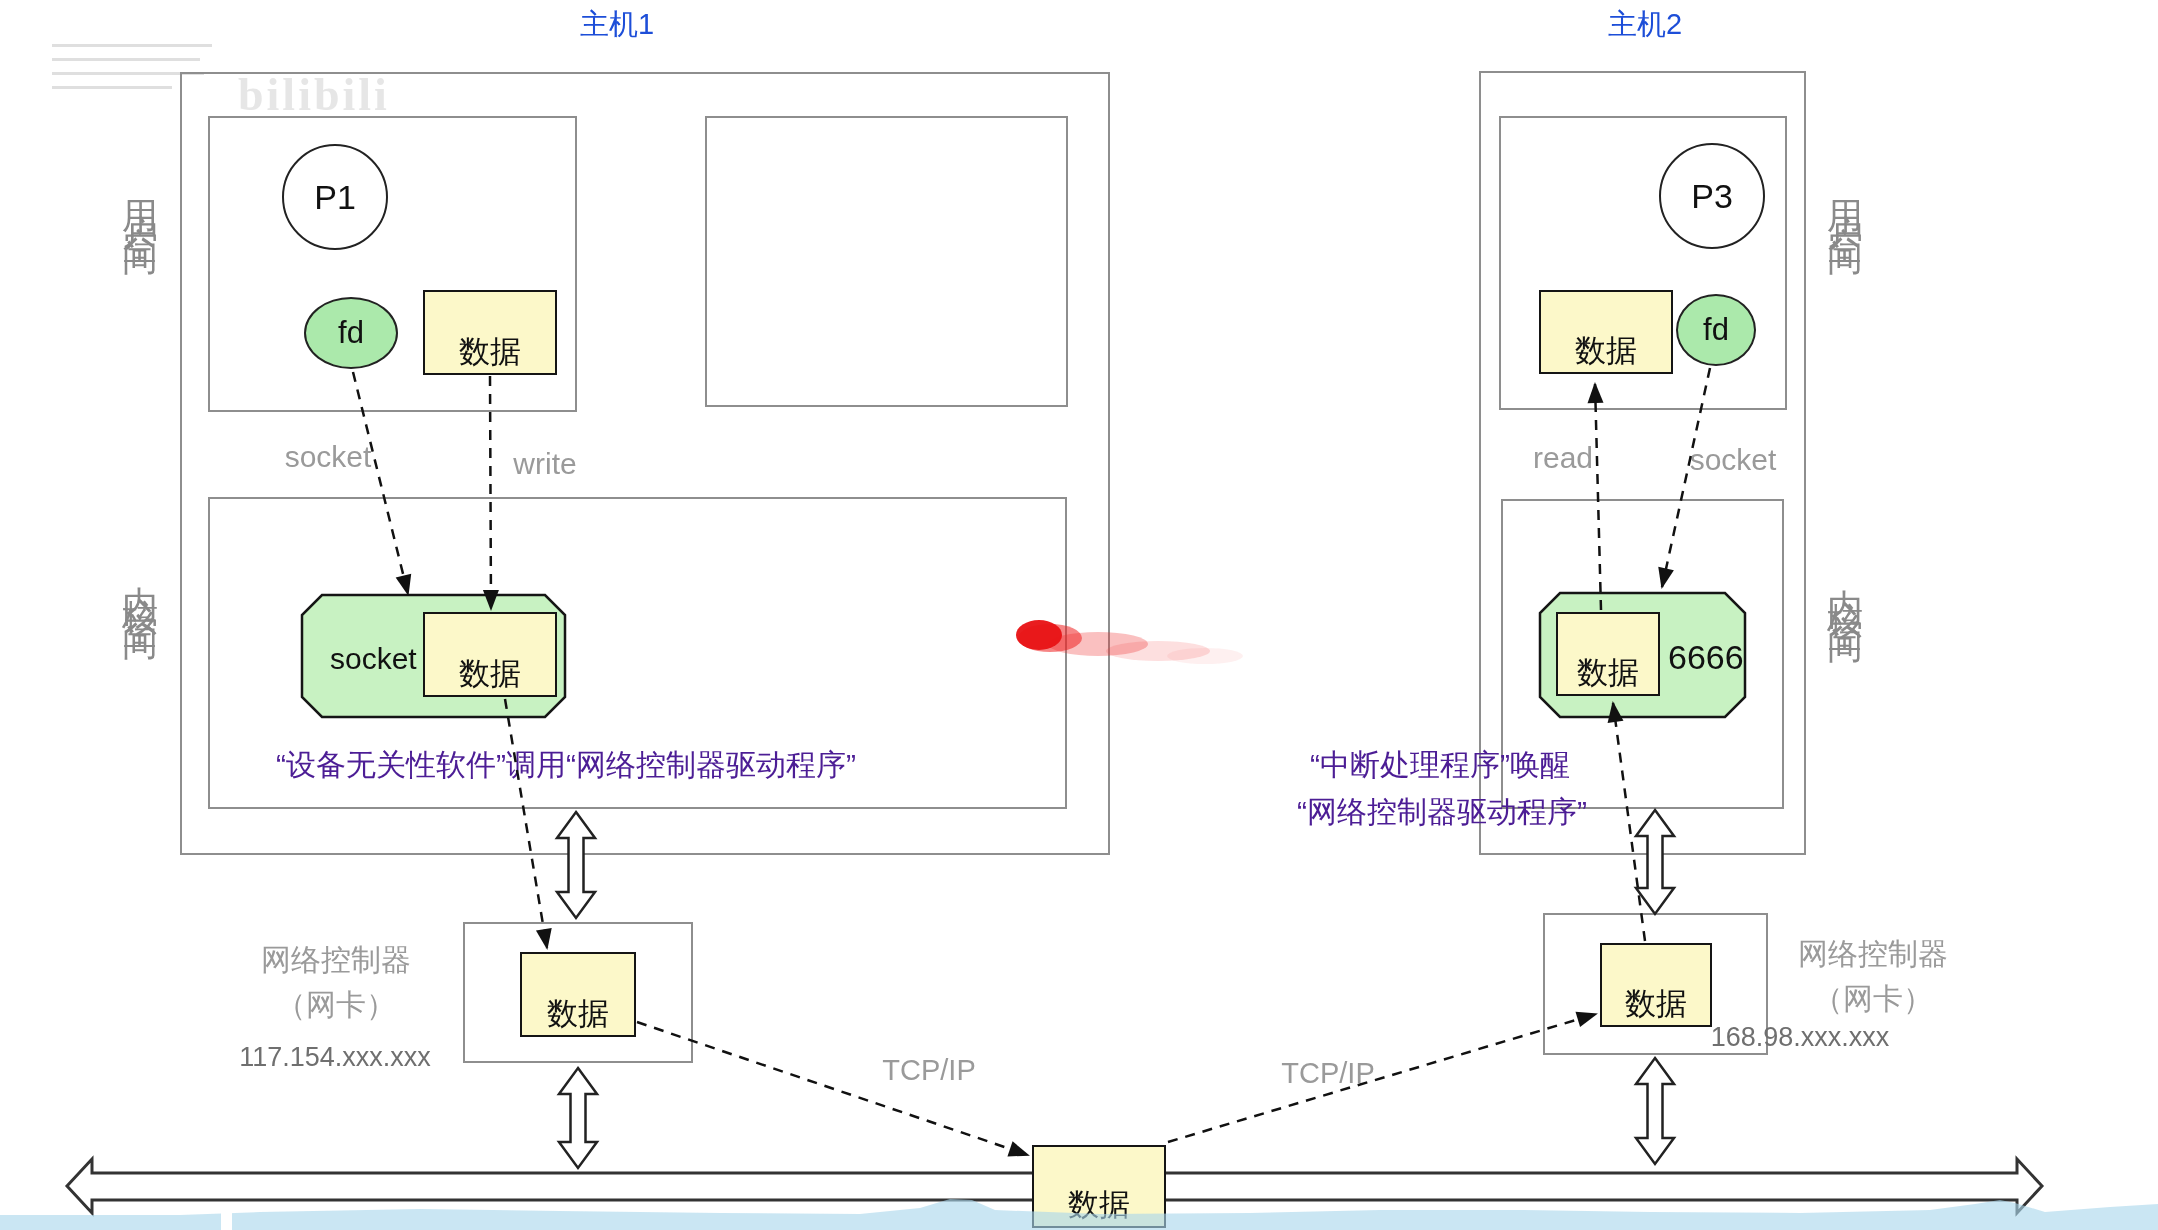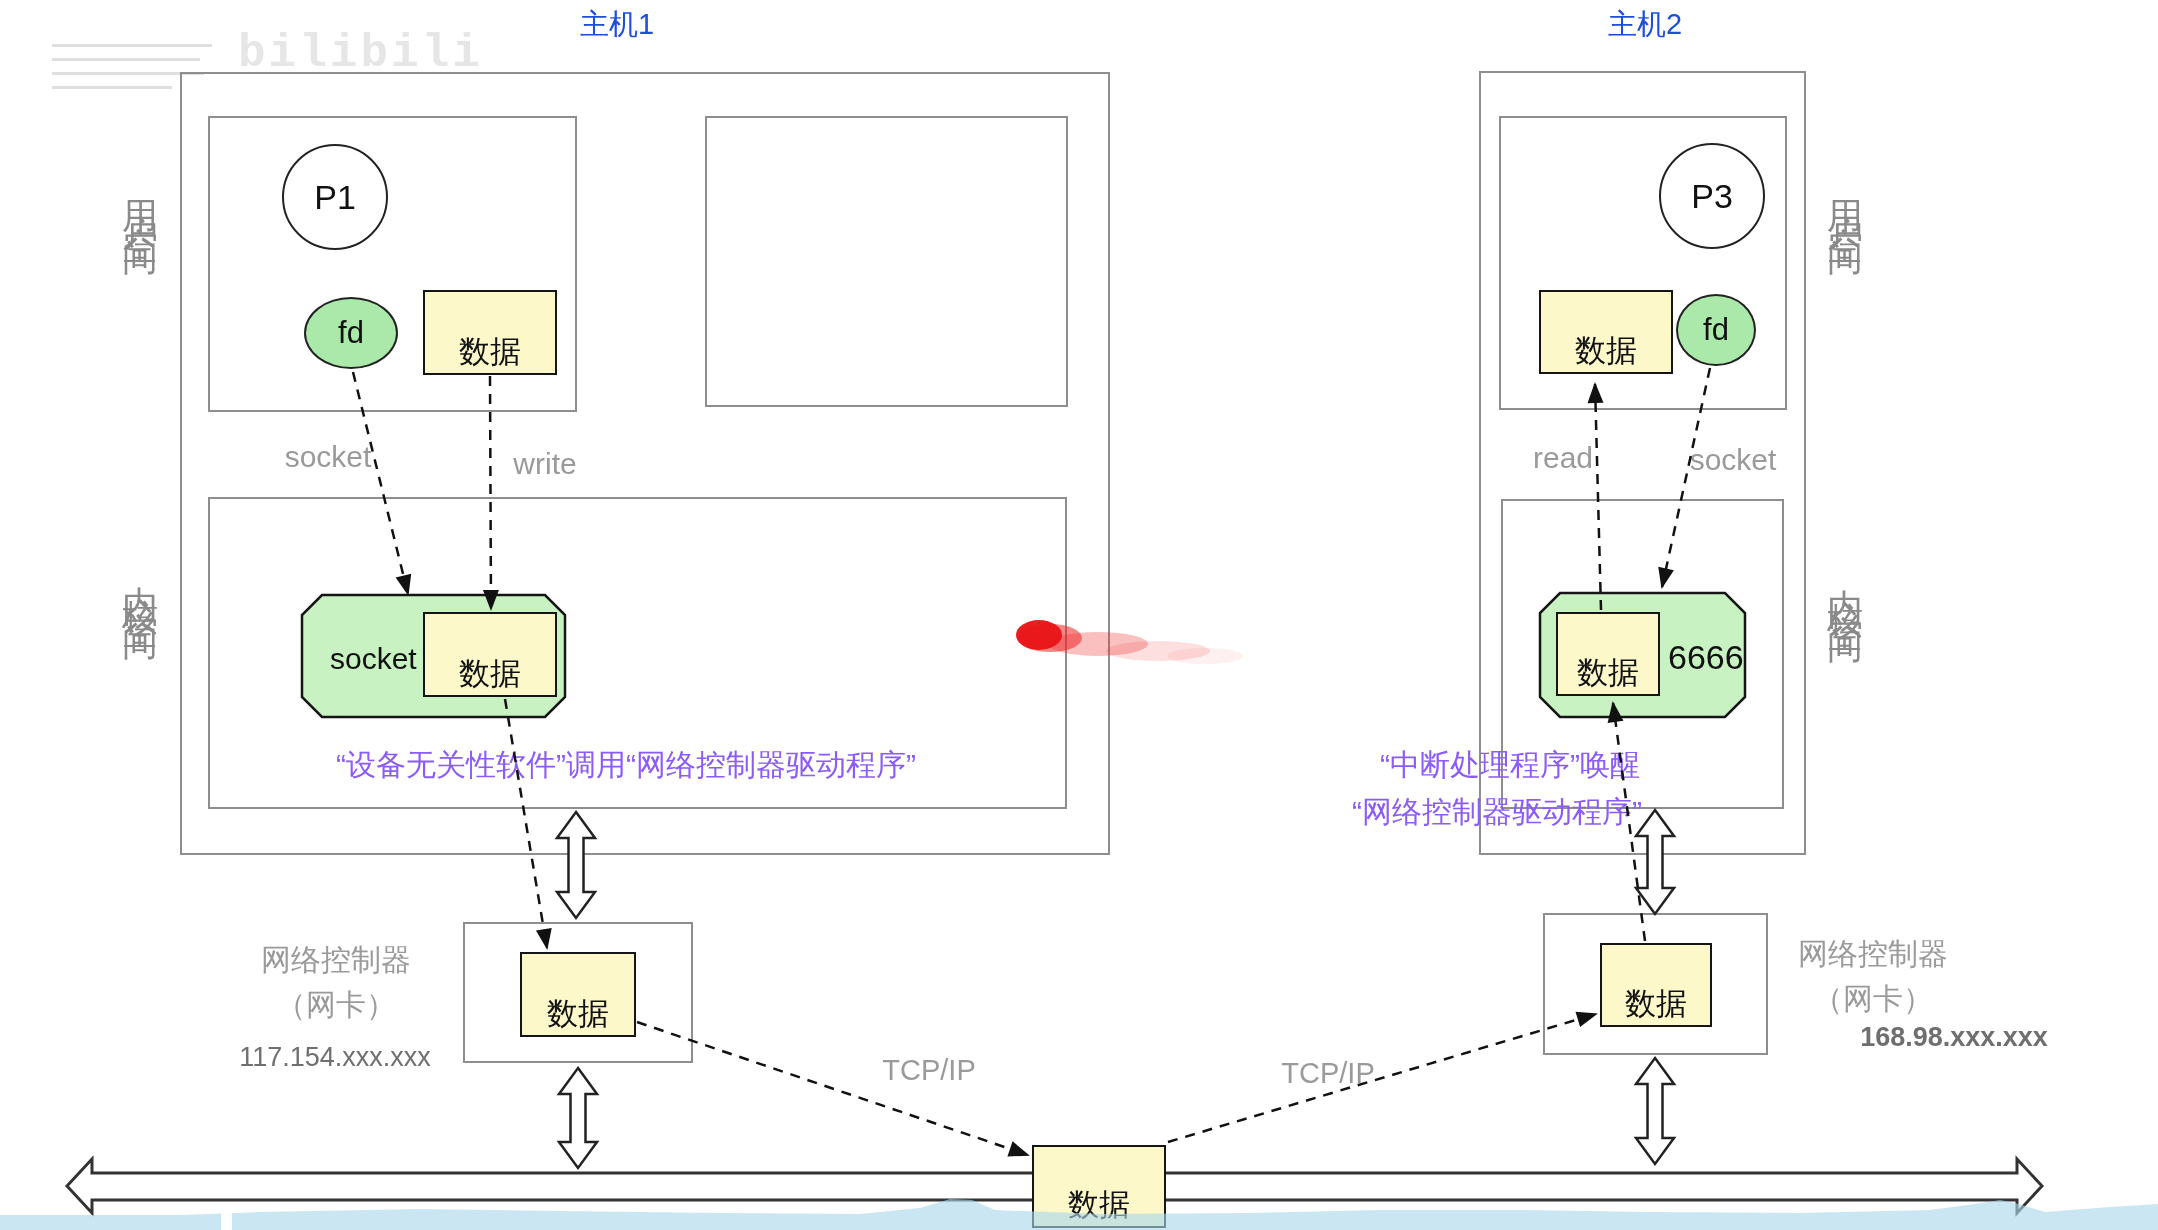--- a/index.html
+++ b/index.html
@@ -13,29 +13,29 @@
   .fd{position:absolute;border:2.5px solid #222;border-radius:50%;background:#abe9ab;
     display:flex;align-items:center;justify-content:center;font-size:31px;color:#111;box-sizing:border-box;}
   .ybox{position:absolute;border:2.5px solid #151515;background:#fcf8c9;
     display:flex;align-items:flex-end;justify-content:center;font-size:31px;font-weight:500;color:#111;box-sizing:border-box;}
   .vlabel{
     position:absolute;writing-mode:vertical-rl;text-orientation:upright;
     font-size:36px;color:#8a8a8a;letter-spacing:13px;line-height:36px;
   }
   .title{position:absolute;font-size:29px;color:#1d4ed8;text-align:center;}
   .calllab{position:absolute;font-size:30px;color:#9a9a9a;text-align:center;}
-  .note{position:absolute;font-size:30px;color:#8b5cf6;white-space:nowrap;text-align:right;}
+  .note{position:absolute;font-size:30px;color:#4c1d95;white-space:nowrap;text-align:center;}
   .niclab{position:absolute;font-size:30px;color:#9a9a9a;text-align:center;white-space:nowrap;}
   .ip{position:absolute;font-size:27px;color:#6f6f6f;text-align:center;white-space:nowrap;}
   .sockword{position:absolute;font-size:30px;color:#111;white-space:nowrap;}
   .port{position:absolute;font-size:34px;color:#111;white-space:nowrap;}
   svg.layer{position:absolute;left:0;top:0;}
   .wm-line{position:absolute;background:rgba(185,185,185,0.45);}
   .wm-logo{position:absolute;font-size:46px;font-weight:800;color:rgba(190,190,190,0.38);
-    letter-spacing:3px;font-family:Liberation Mono, monospace;}
+    letter-spacing:3px;font-family:Liberation Serif, serif;margin-top:40px;}
 </style>
 </head>
 <body>
 
 <div id="stage">
 
   <div>
     <div class="wm-line" style="left:52px;top:44px;width:160px;height:3px;"></div>
     <div class="wm-line" style="left:52px;top:58px;width:148px;height:3px;"></div>
     <div class="wm-line" style="left:52px;top:72px;width:152px;height:3px;"></div>
@@ -83,21 +83,21 @@
 
   <div class="note" style="left:216px;top:745px;width:700px;">“设备无关性软件”调用“网络控制器驱动程序”</div>
   <div class="note" style="left:1240px;top:745px;width:400px;">“中断处理程序”唤醒</div>
   <div class="note" style="left:1242px;top:792px;width:400px;">“网络控制器驱动程序”</div>
 
   <div class="niclab" style="left:226px;top:940px;width:220px;">网络控制器</div>
   <div class="niclab" style="left:226px;top:985px;width:220px;">（网卡）</div>
   <div class="ip" style="left:225px;top:1042px;width:220px;">117.154.xxx.xxx</div>
   <div class="niclab" style="left:1763px;top:934px;width:220px;">网络控制器</div>
   <div class="niclab" style="left:1763px;top:979px;width:220px;">（网卡）</div>
-  <div class="ip" style="left:1844px;top:1022px;width:220px;font-weight:bold;">168.98.xxx.xxx</div>
+  <div class="ip" style="left:1690px;top:1022px;width:220px;">168.98.xxx.xxx</div>
 
   <div class="calllab" style="left:869px;top:1054px;width:120px;font-size:29px;">TCP/IP</div>
   <div class="calllab" style="left:1268px;top:1057px;width:120px;font-size:29px;">TCP/IP</div>
 
   <svg class="layer" width="2158" height="1230" viewBox="0 0 2158 1230">
     <defs>
       <marker id="ah" markerUnits="userSpaceOnUse" markerWidth="24" markerHeight="20" refX="20" refY="9" orient="auto">
         <path d="M1,1 L22,9 L1,17 Z" fill="#111"></path>
       </marker>
     </defs>

